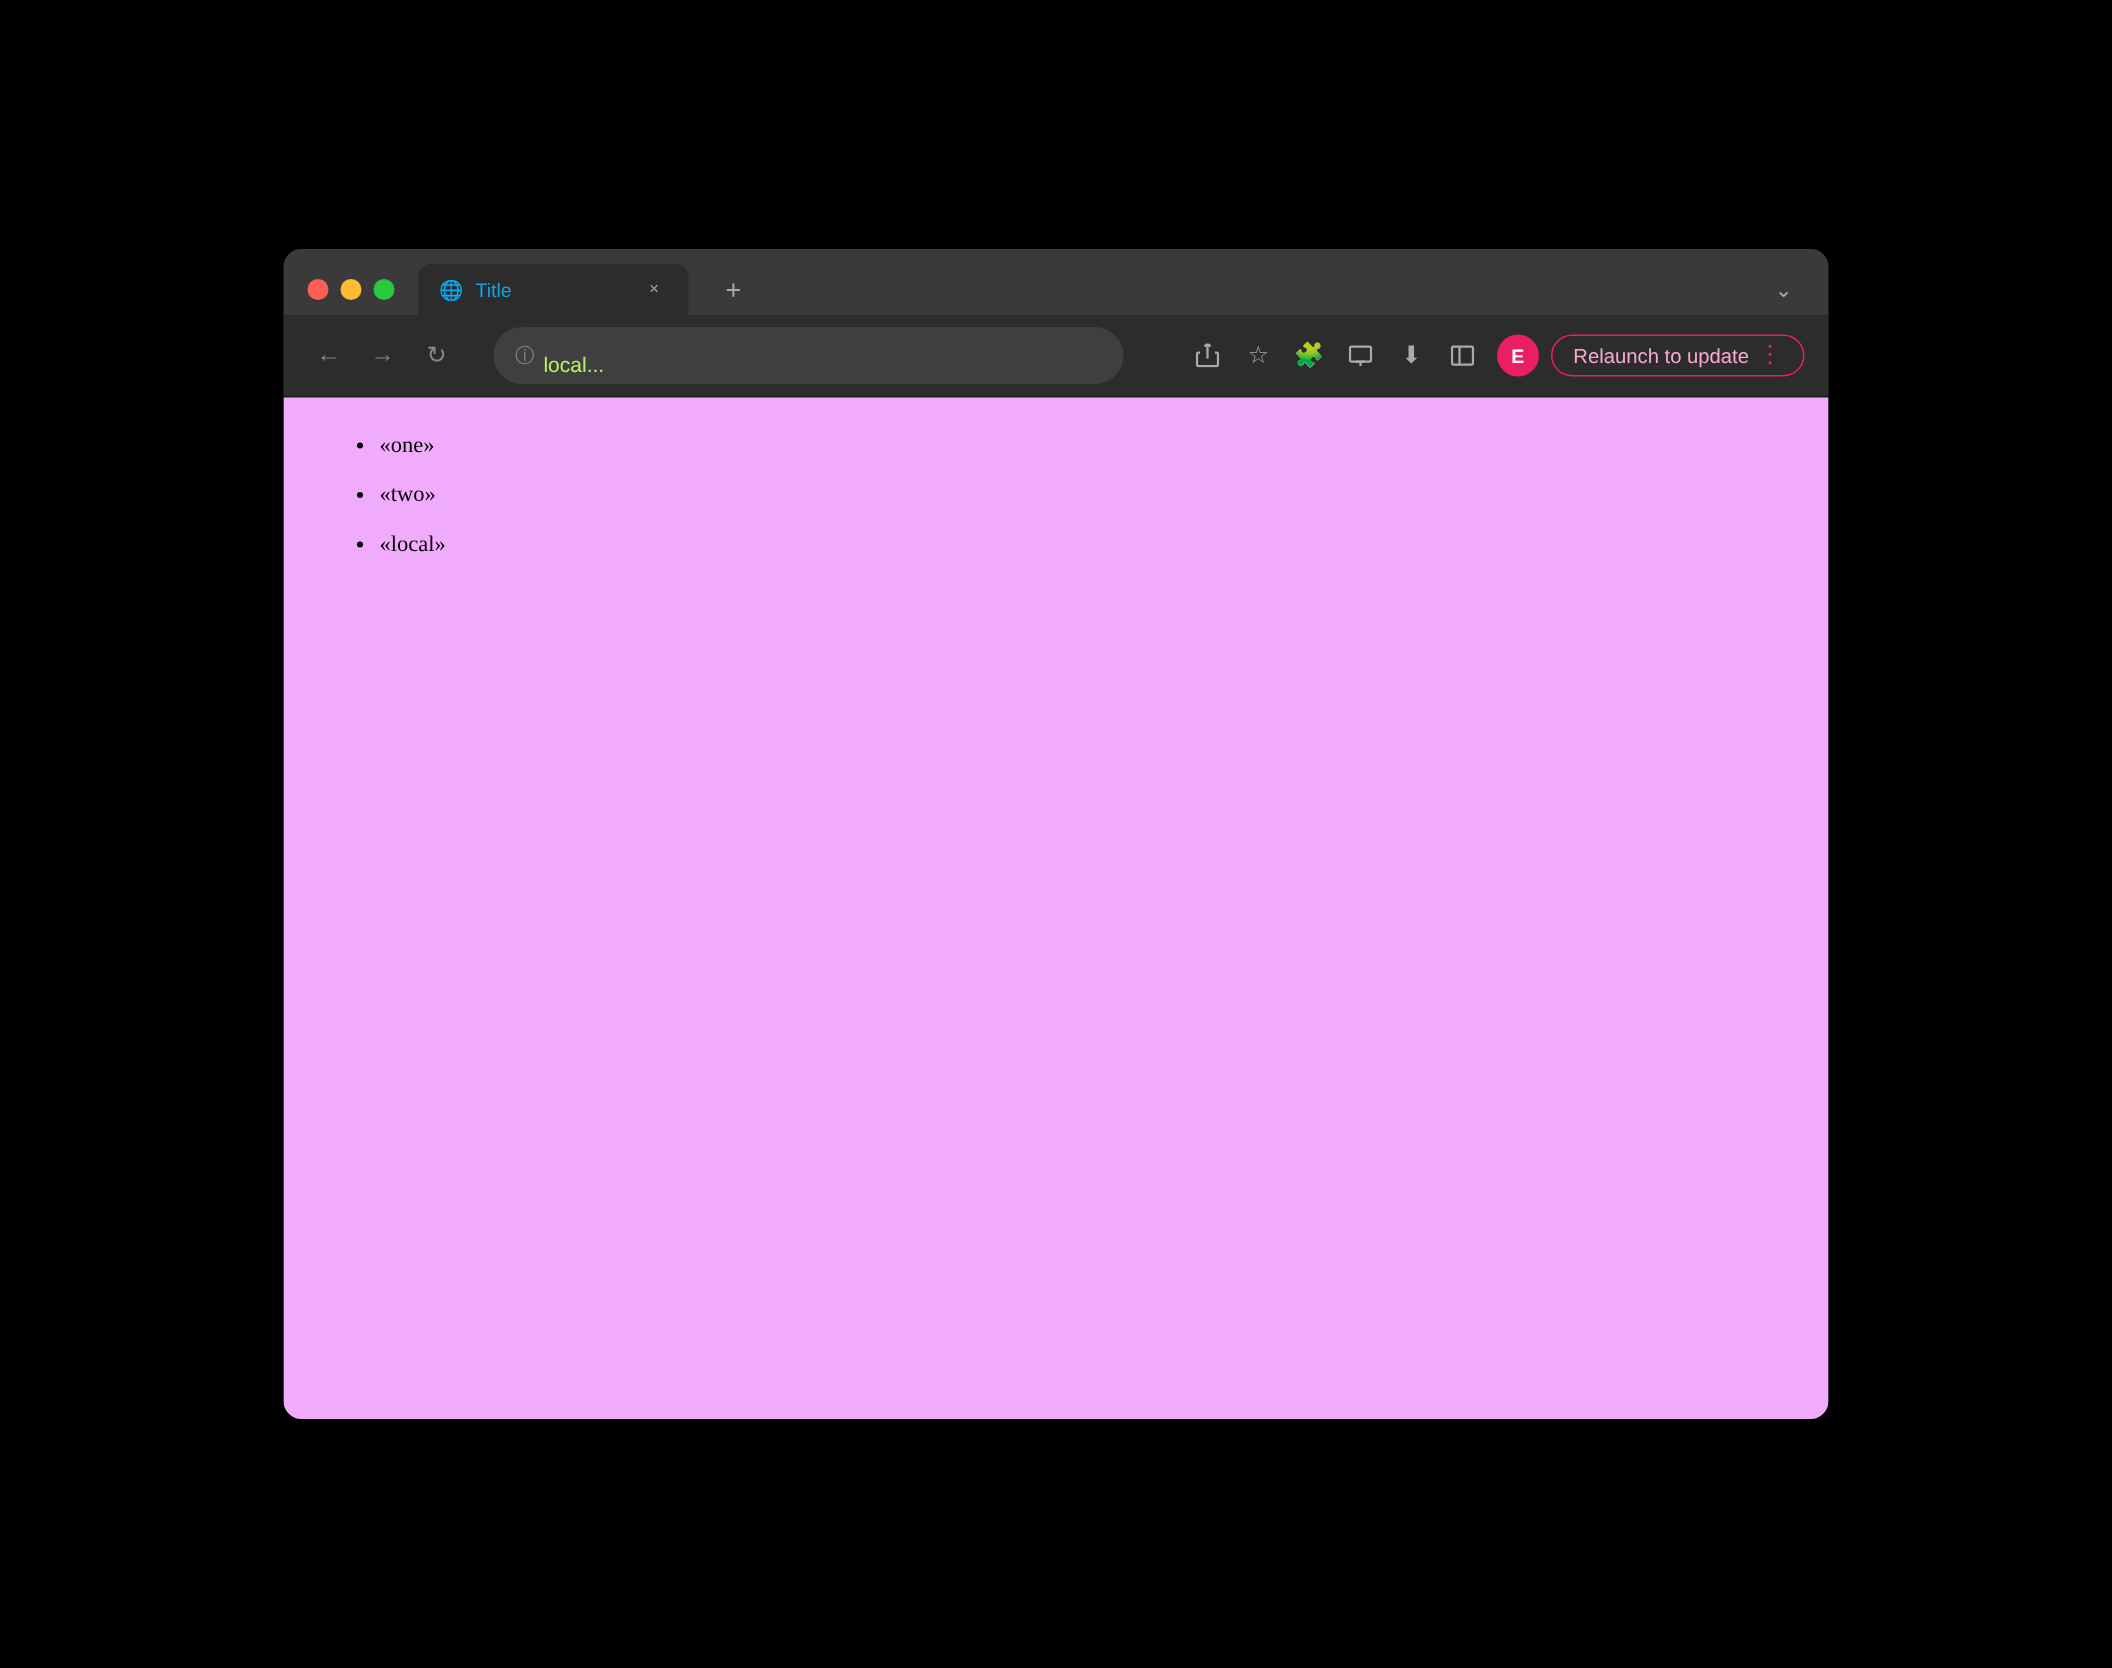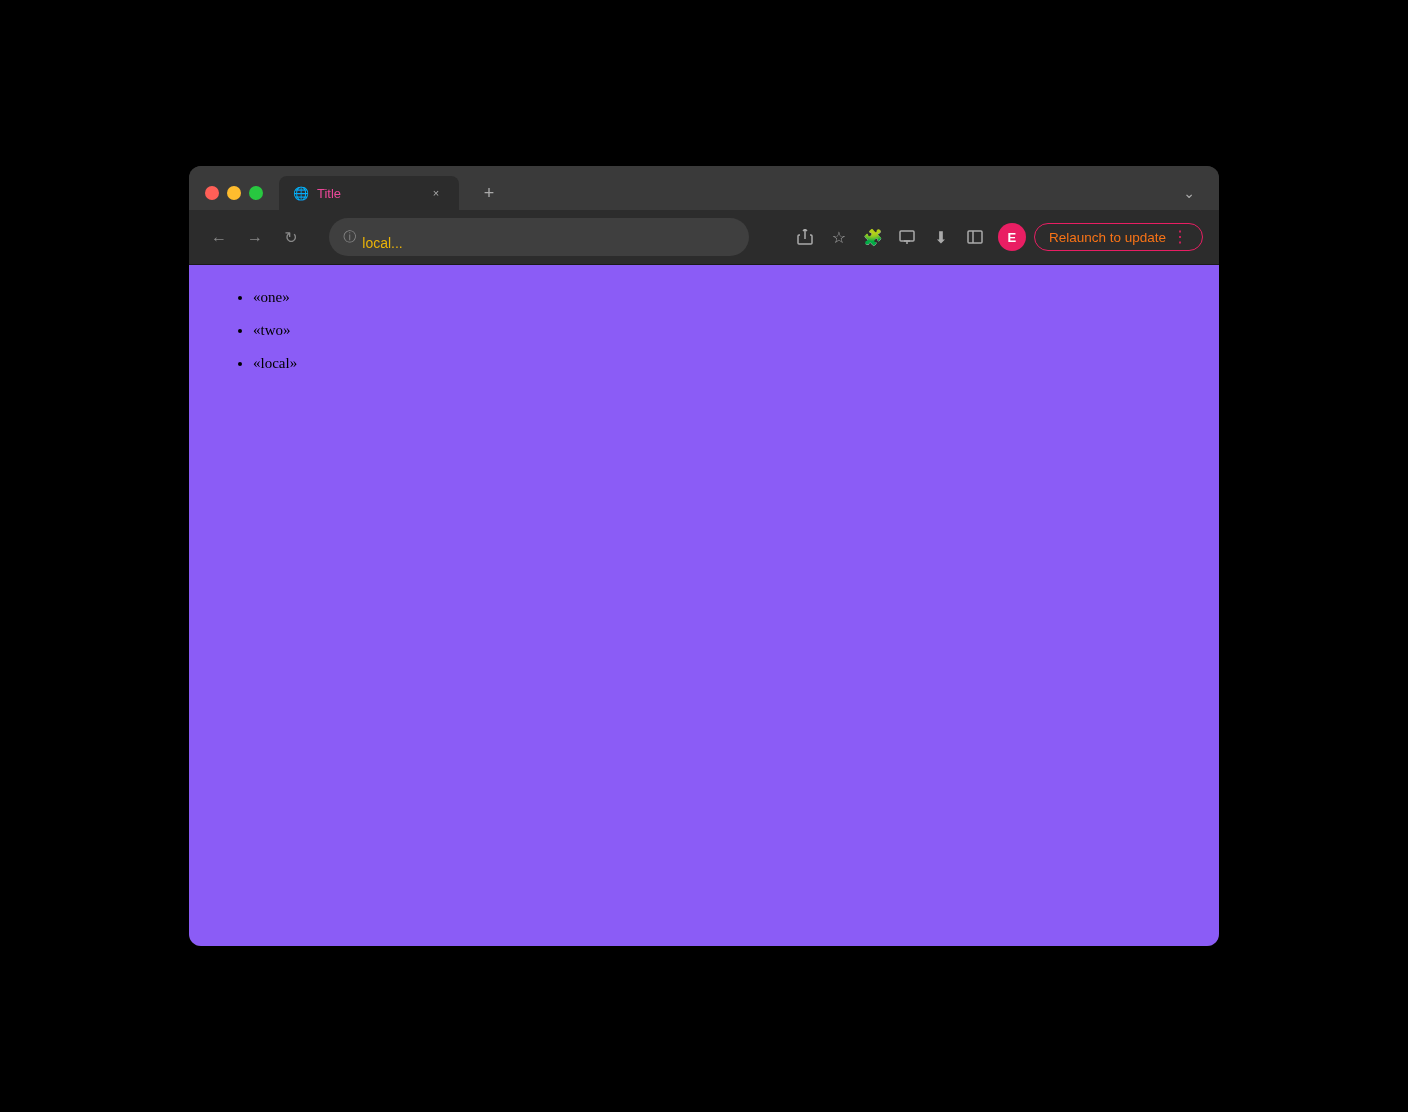--- a/index.html
+++ b/index.html
@@ -66,21 +66,21 @@
       width: 16px;
       height: 16px;
       display: flex;
       align-items: center;
       justify-content: center;
       color: #aaa;
       font-size: 13px;
     }
 
     .tab-title {
-      color: #ec4899;
+      color: #0ea5e9;
       font-size: 13px;
       flex: 1;
     }
 
     .tab-close {
       width: 18px;
       height: 18px;
       border-radius: 50%;
       display: flex;
       align-items: center;
@@ -151,21 +151,21 @@
     }
 
     .url-info-icon {
       color: #888;
       font-size: 13px;
       display: flex;
       align-items: center;
     }
 
     .url-text {
-      color: #eab308;
+      color: #bef264;
       font-size: 14px;
       margin-top: 12px;
     }
 
     .toolbar-icons {
       display: flex;
       align-items: center;
       gap: 4px;
       margin-left: auto;
     }
@@ -202,34 +202,34 @@
       align-items: center;
       gap: 6px;
       border: 1.5px solid #e91e63;
       border-radius: 20px;
       padding: 5px 14px;
       cursor: pointer;
       background: transparent;
     }
 
     .relaunch-text {
-      color: #f97316;
+      color: #f9a8d4;
       font-size: 13.5px;
       font-weight: 500;
     }
 
     .relaunch-dots {
       color: #e91e63;
       font-size: 16px;
       line-height: 1;
     }
 
     
     .page-content {
-      background: #8b5cf6;
+      background: #f0abfc;
       flex: 1;
       padding: 24px 40px;
       overflow-y: auto;
     }
 
     .page-content ul {
       list-style: disc;
       padding-left: 24px;
     }
 

